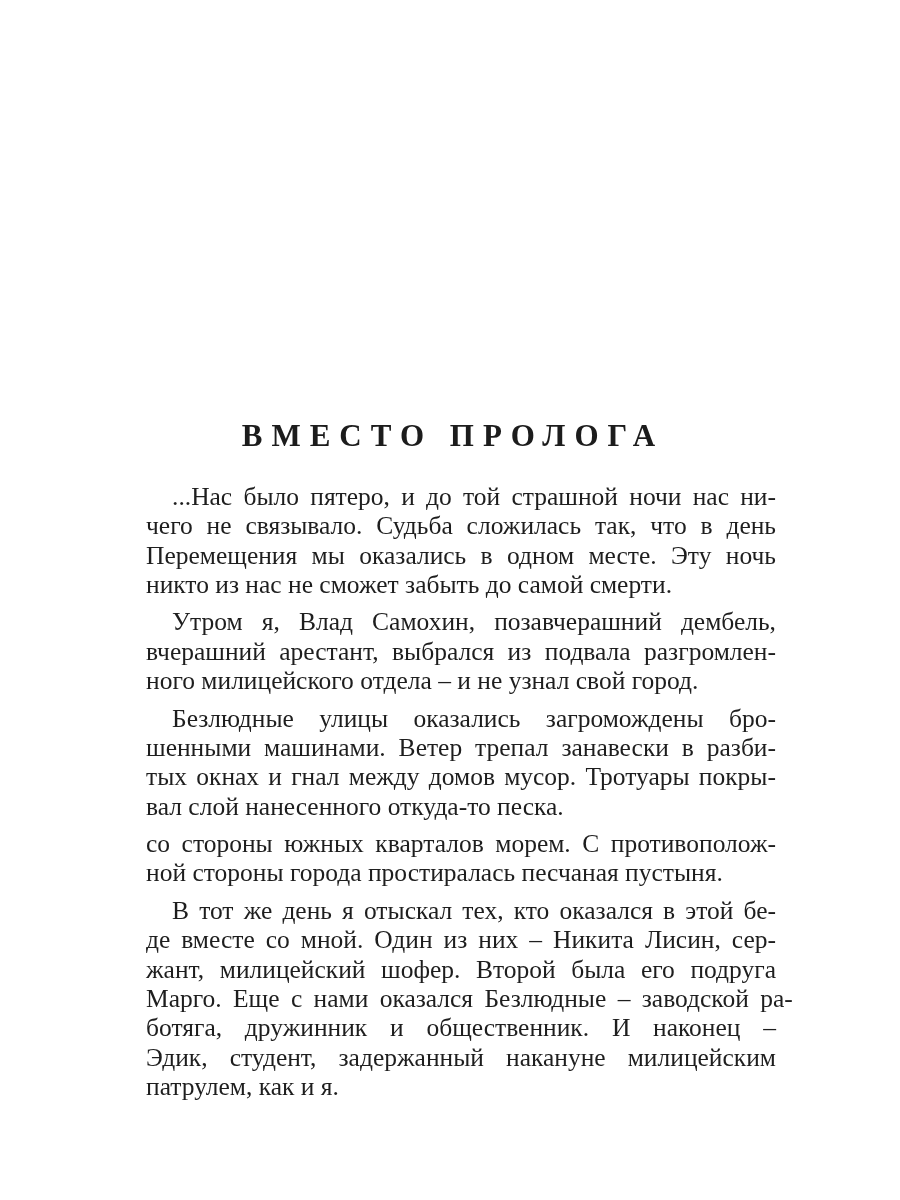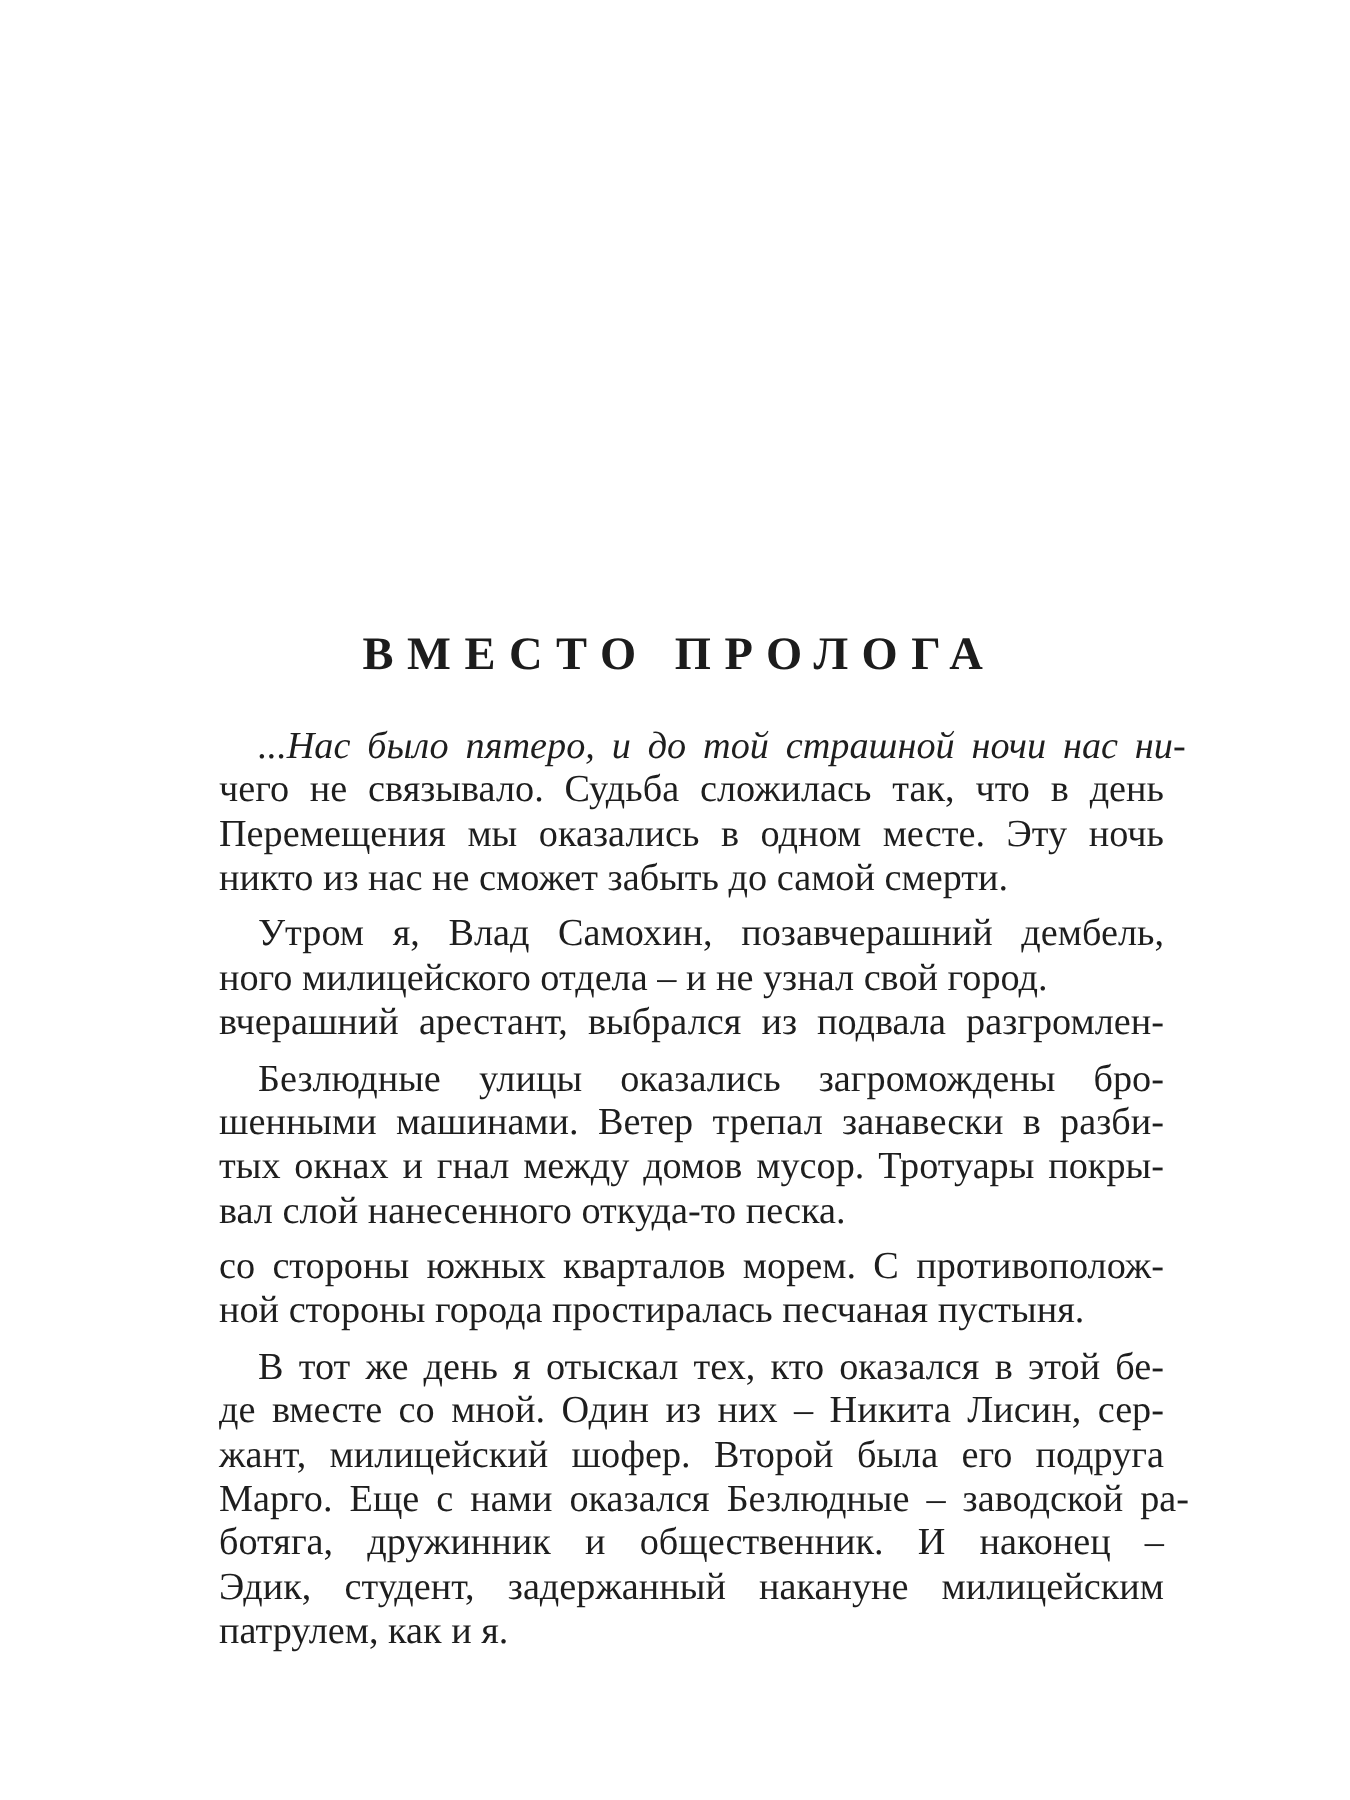--- a/index.html
+++ b/index.html
@@ -63,29 +63,29 @@
     }
   </style>
 </head>
 <body>
 
 <div class="page">
   <h1 class="chapter-title">ВМЕСТО ПРОЛОГА</h1>
 
   <div class="body-text">
     <p class="para">
-      <span class="line first" style="white-space: nowrap; text-align-last: left; text-align: center; word-spacing: 4.86458px; font-style: italic;">...Нас было пятеро, и до той страшной ночи нас ни-</span>
+      <span class="line first" style="white-space: nowrap; text-align-last: left; text-align: center; word-spacing: 4.86458px;">...Нас было пятеро, и до той страшной ночи нас ни-</span>
       <span class="line" style="white-space: nowrap; text-align-last: left; text-align: right; word-spacing: 7.48828px;">чего не связывало. Судьба сложилась так, что в день</span>
       <span class="line" style="white-space: nowrap; text-align-last: left; text-align: left; word-spacing: 7.9933px;">Перемещения мы оказались в одном месте. Эту ночь</span>
       <span class="line last">никто из нас не сможет забыть до самой смерти.</span>
     </p>
     <p class="para">
       <span class="line first" style="white-space: nowrap; text-align-last: left; text-align: left; word-spacing: 12.7156px;">Утром я, Влад Самохин, позавчерашний дембель,</span>
+      <span class="line" style="white-space: nowrap; text-align-last: left; text-align: left; word-spacing: 7.02187px;">вчерашний арестант, выбрался из подвала разгромлен-</span>
       <span class="line last">ного милицейского отдела – и не узнал свой город.</span>
-      <span class="line" style="white-space: nowrap; text-align-last: left; text-align: left; word-spacing: 7.02187px;">вчерашний арестант, выбрался из подвала разгромлен-</span>
     </p>
     <p class="para">
       <span class="line first" style="white-space: nowrap; text-align-last: left; text-align: left; word-spacing: 19.0078px;">Безлюдные улицы оказались загромождены бро-</span>
       <span class="line" style="white-space: nowrap; text-align-last: left; text-align: center; word-spacing: 6.51302px;">шенными машинами. Ветер трепал занавески в разби-</span>
       <span class="line" style="white-space: nowrap; text-align-last: left; text-align: left; word-spacing: 2.83789px;">тых окнах и гнал между домов мусор. Тротуары покры-</span>
       <span class="line last">вал слой нанесенного откуда-то песка.</span>
     </p>
     <p class="para">
       <span class="line" style="white-space: nowrap; text-align-last: left; text-align: left; word-spacing: 5.15365px;">со стороны южных кварталов морем. С противополож-</span>
       <span class="line last">ной стороны города простиралась песчаная пустыня.</span>

